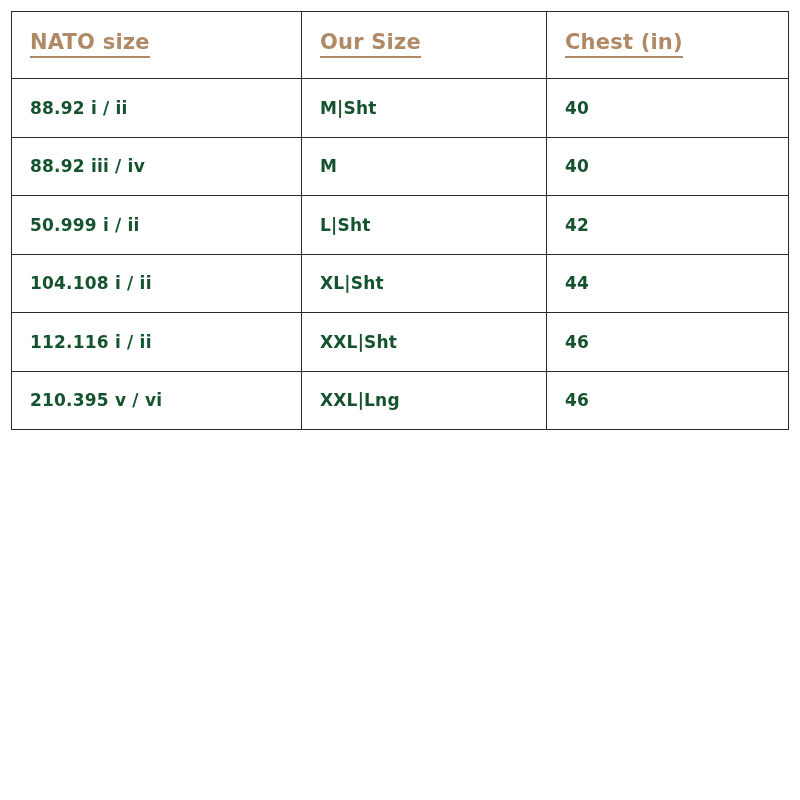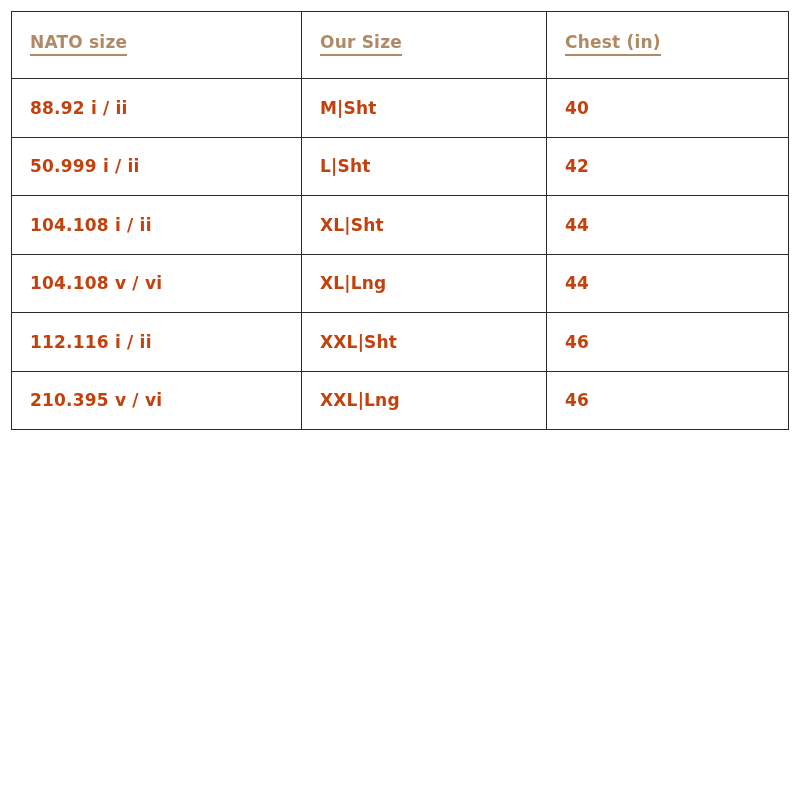--- a/index.html
+++ b/index.html
@@ -39,32 +39,32 @@
     height: 57.5px;
     vertical-align: middle;
     text-align: left;
     font-size: 17px;
     font-weight: bold;
     letter-spacing: 0.2px;
   }
   table.size-table tr.header-row th {
     height: 64px;
     color: #b08a66;
-    font-size: 17px;
+    font-size: 21px;
     font-weight: bold;
     padding-bottom: 2px;
   }
   table.size-table tr.header-row th .hdr {
     border-bottom: 2px solid #b08a66;
     display: inline-block;
     padding-bottom: 1px;
     line-height: 1.15;
   }
   table.size-table td {
-    color: #c2410c;
+    color: #14532d;
   }
   
   table.size-table {
     border-top: 1px solid #2b2b2b;
     border-bottom: 1px solid #2b2b2b;
   }
 </style>
 </head>
 <body>
 
@@ -88,32 +88,32 @@
         </th>
       </tr>
     </thead>
     <tbody>
       <tr>
         <td>88.92 i / ii</td>
         <td>M|Sht</td>
         <td>40</td>
       </tr>
       <tr>
+        <td>88.92  iii / iv</td>
+        <td>M</td>
+        <td>40</td>
+      </tr>
+      <tr>
         <td>50.999 i / ii</td>
         <td>L|Sht</td>
         <td>42</td>
       </tr>
       <tr>
         <td>104.108 i / ii</td>
         <td>XL|Sht</td>
-        <td>44</td>
-      </tr>
-      <tr>
-        <td>104.108 v / vi</td>
-        <td>XL|Lng</td>
         <td>44</td>
       </tr>
       <tr>
         <td>112.116 i / ii</td>
         <td>XXL|Sht</td>
         <td>46</td>
       </tr>
       <tr>
         <td>210.395 v / vi</td>
         <td>XXL|Lng</td>

